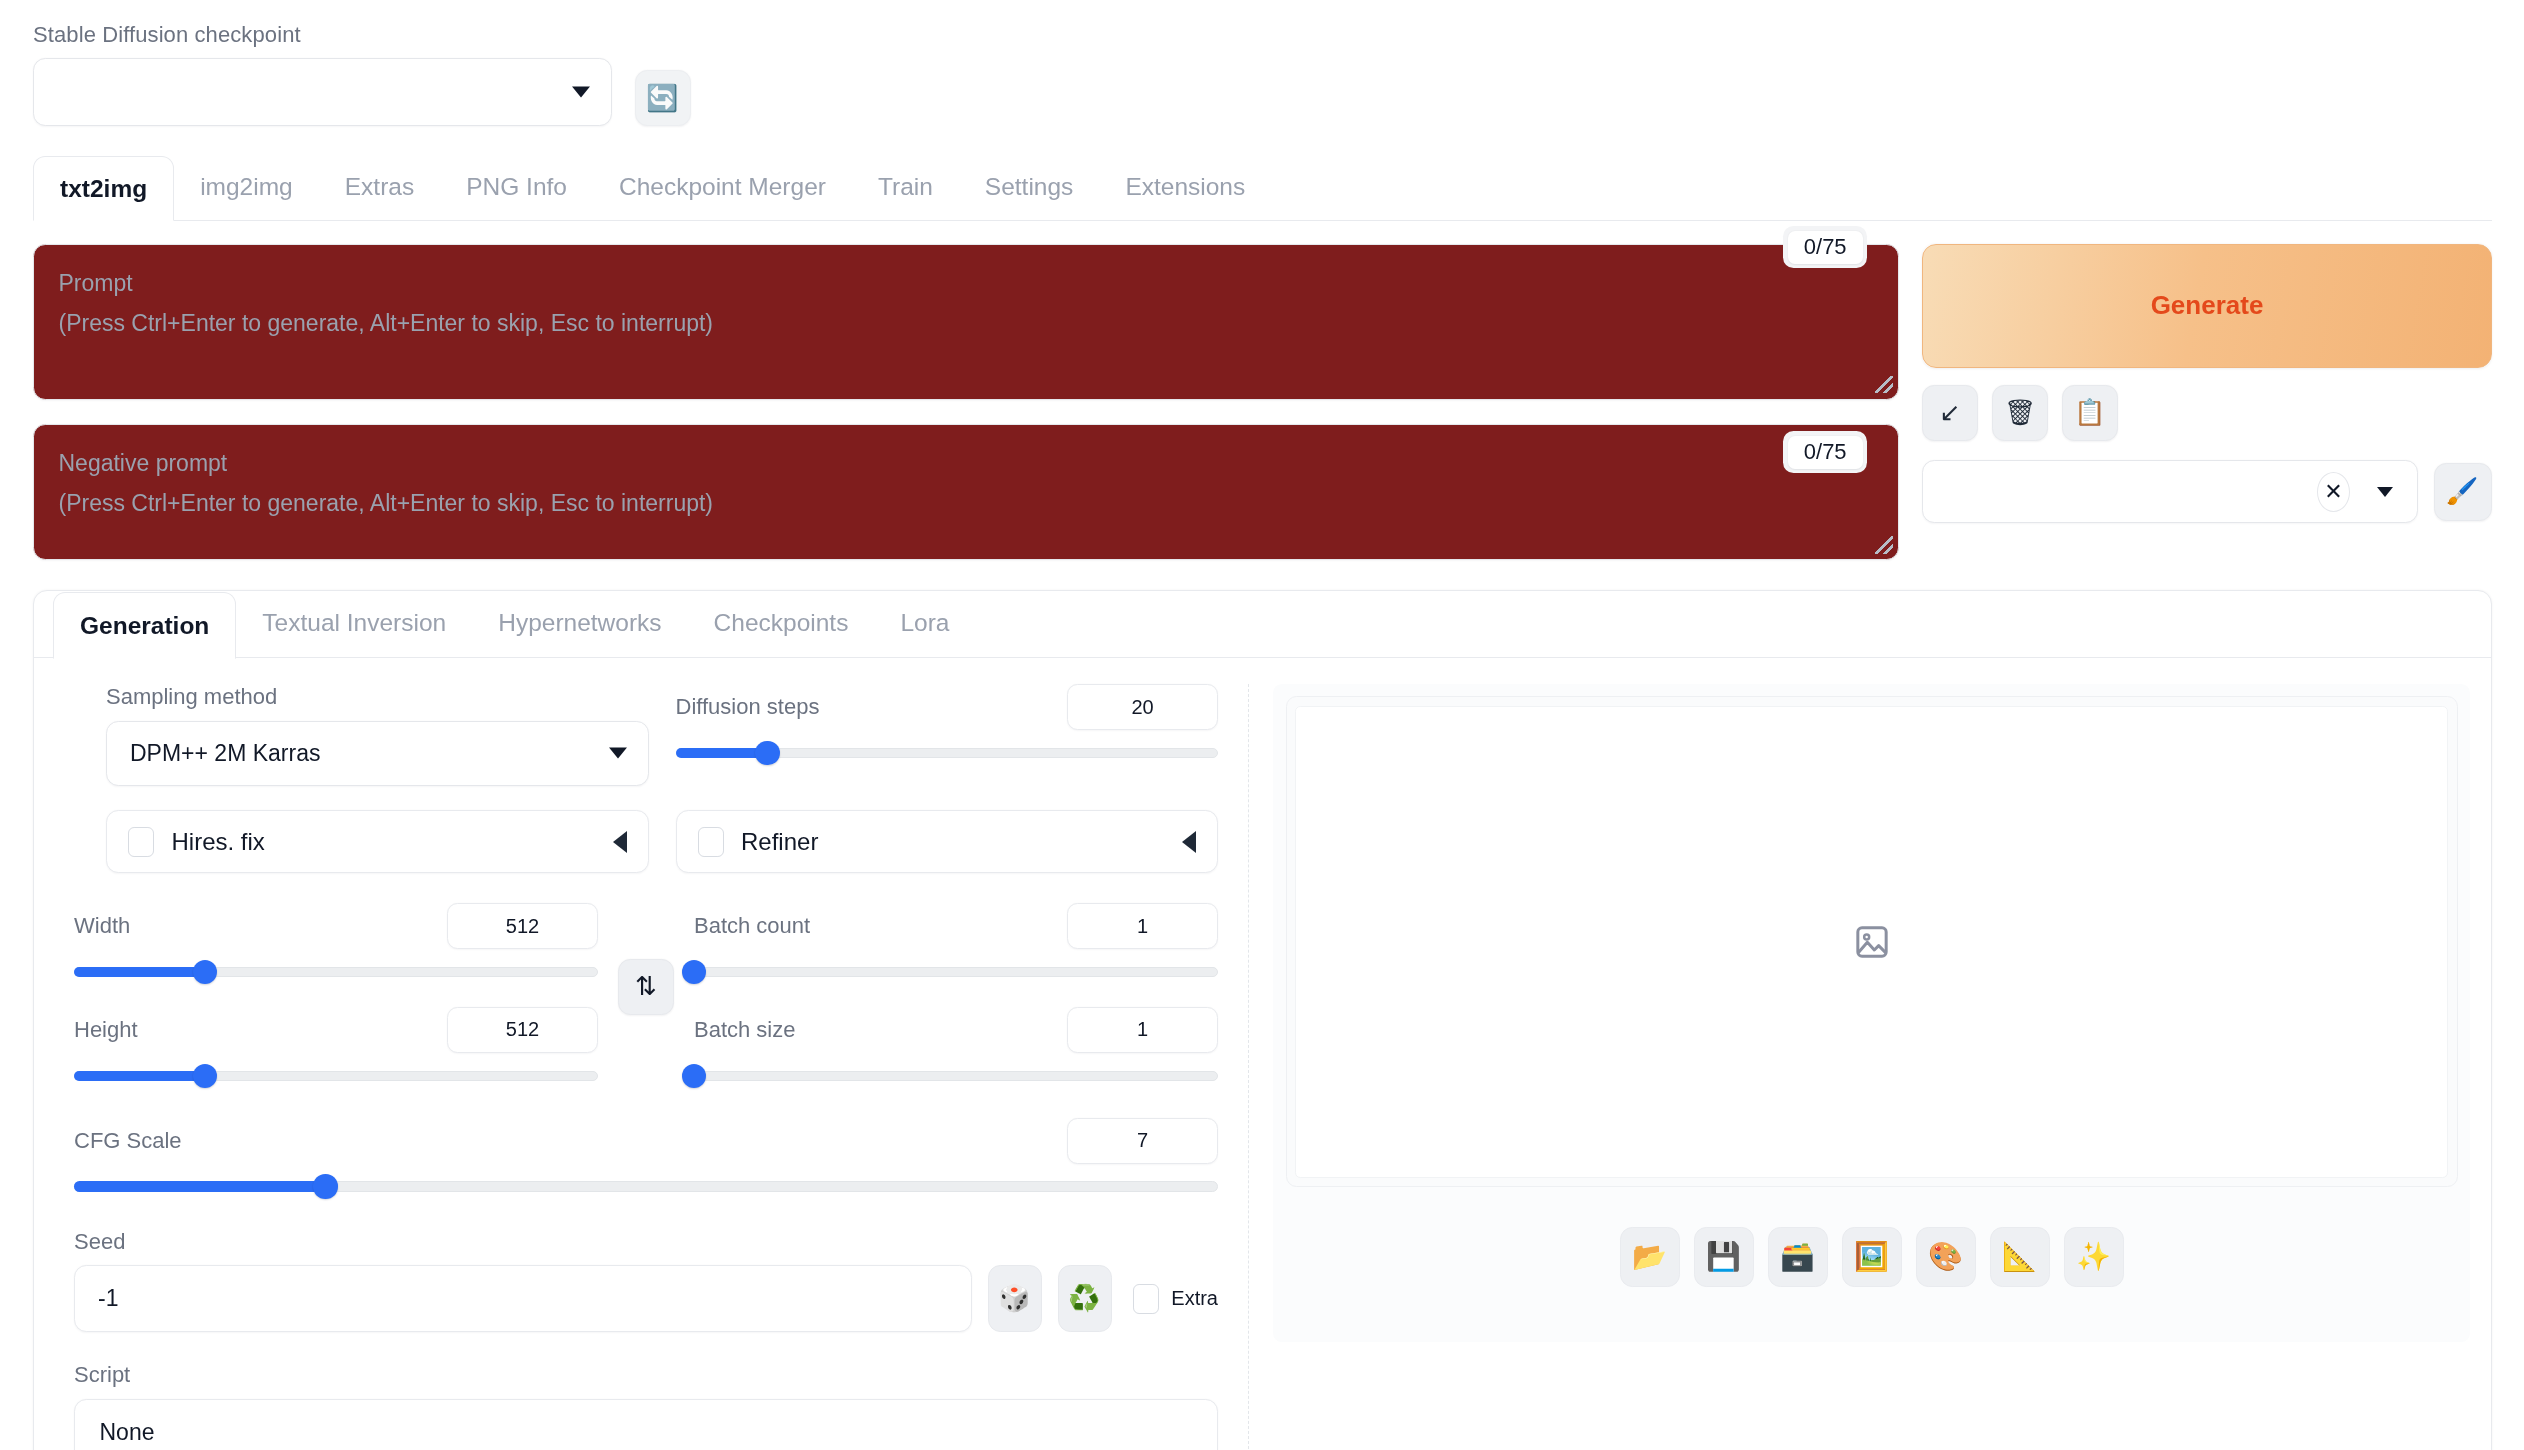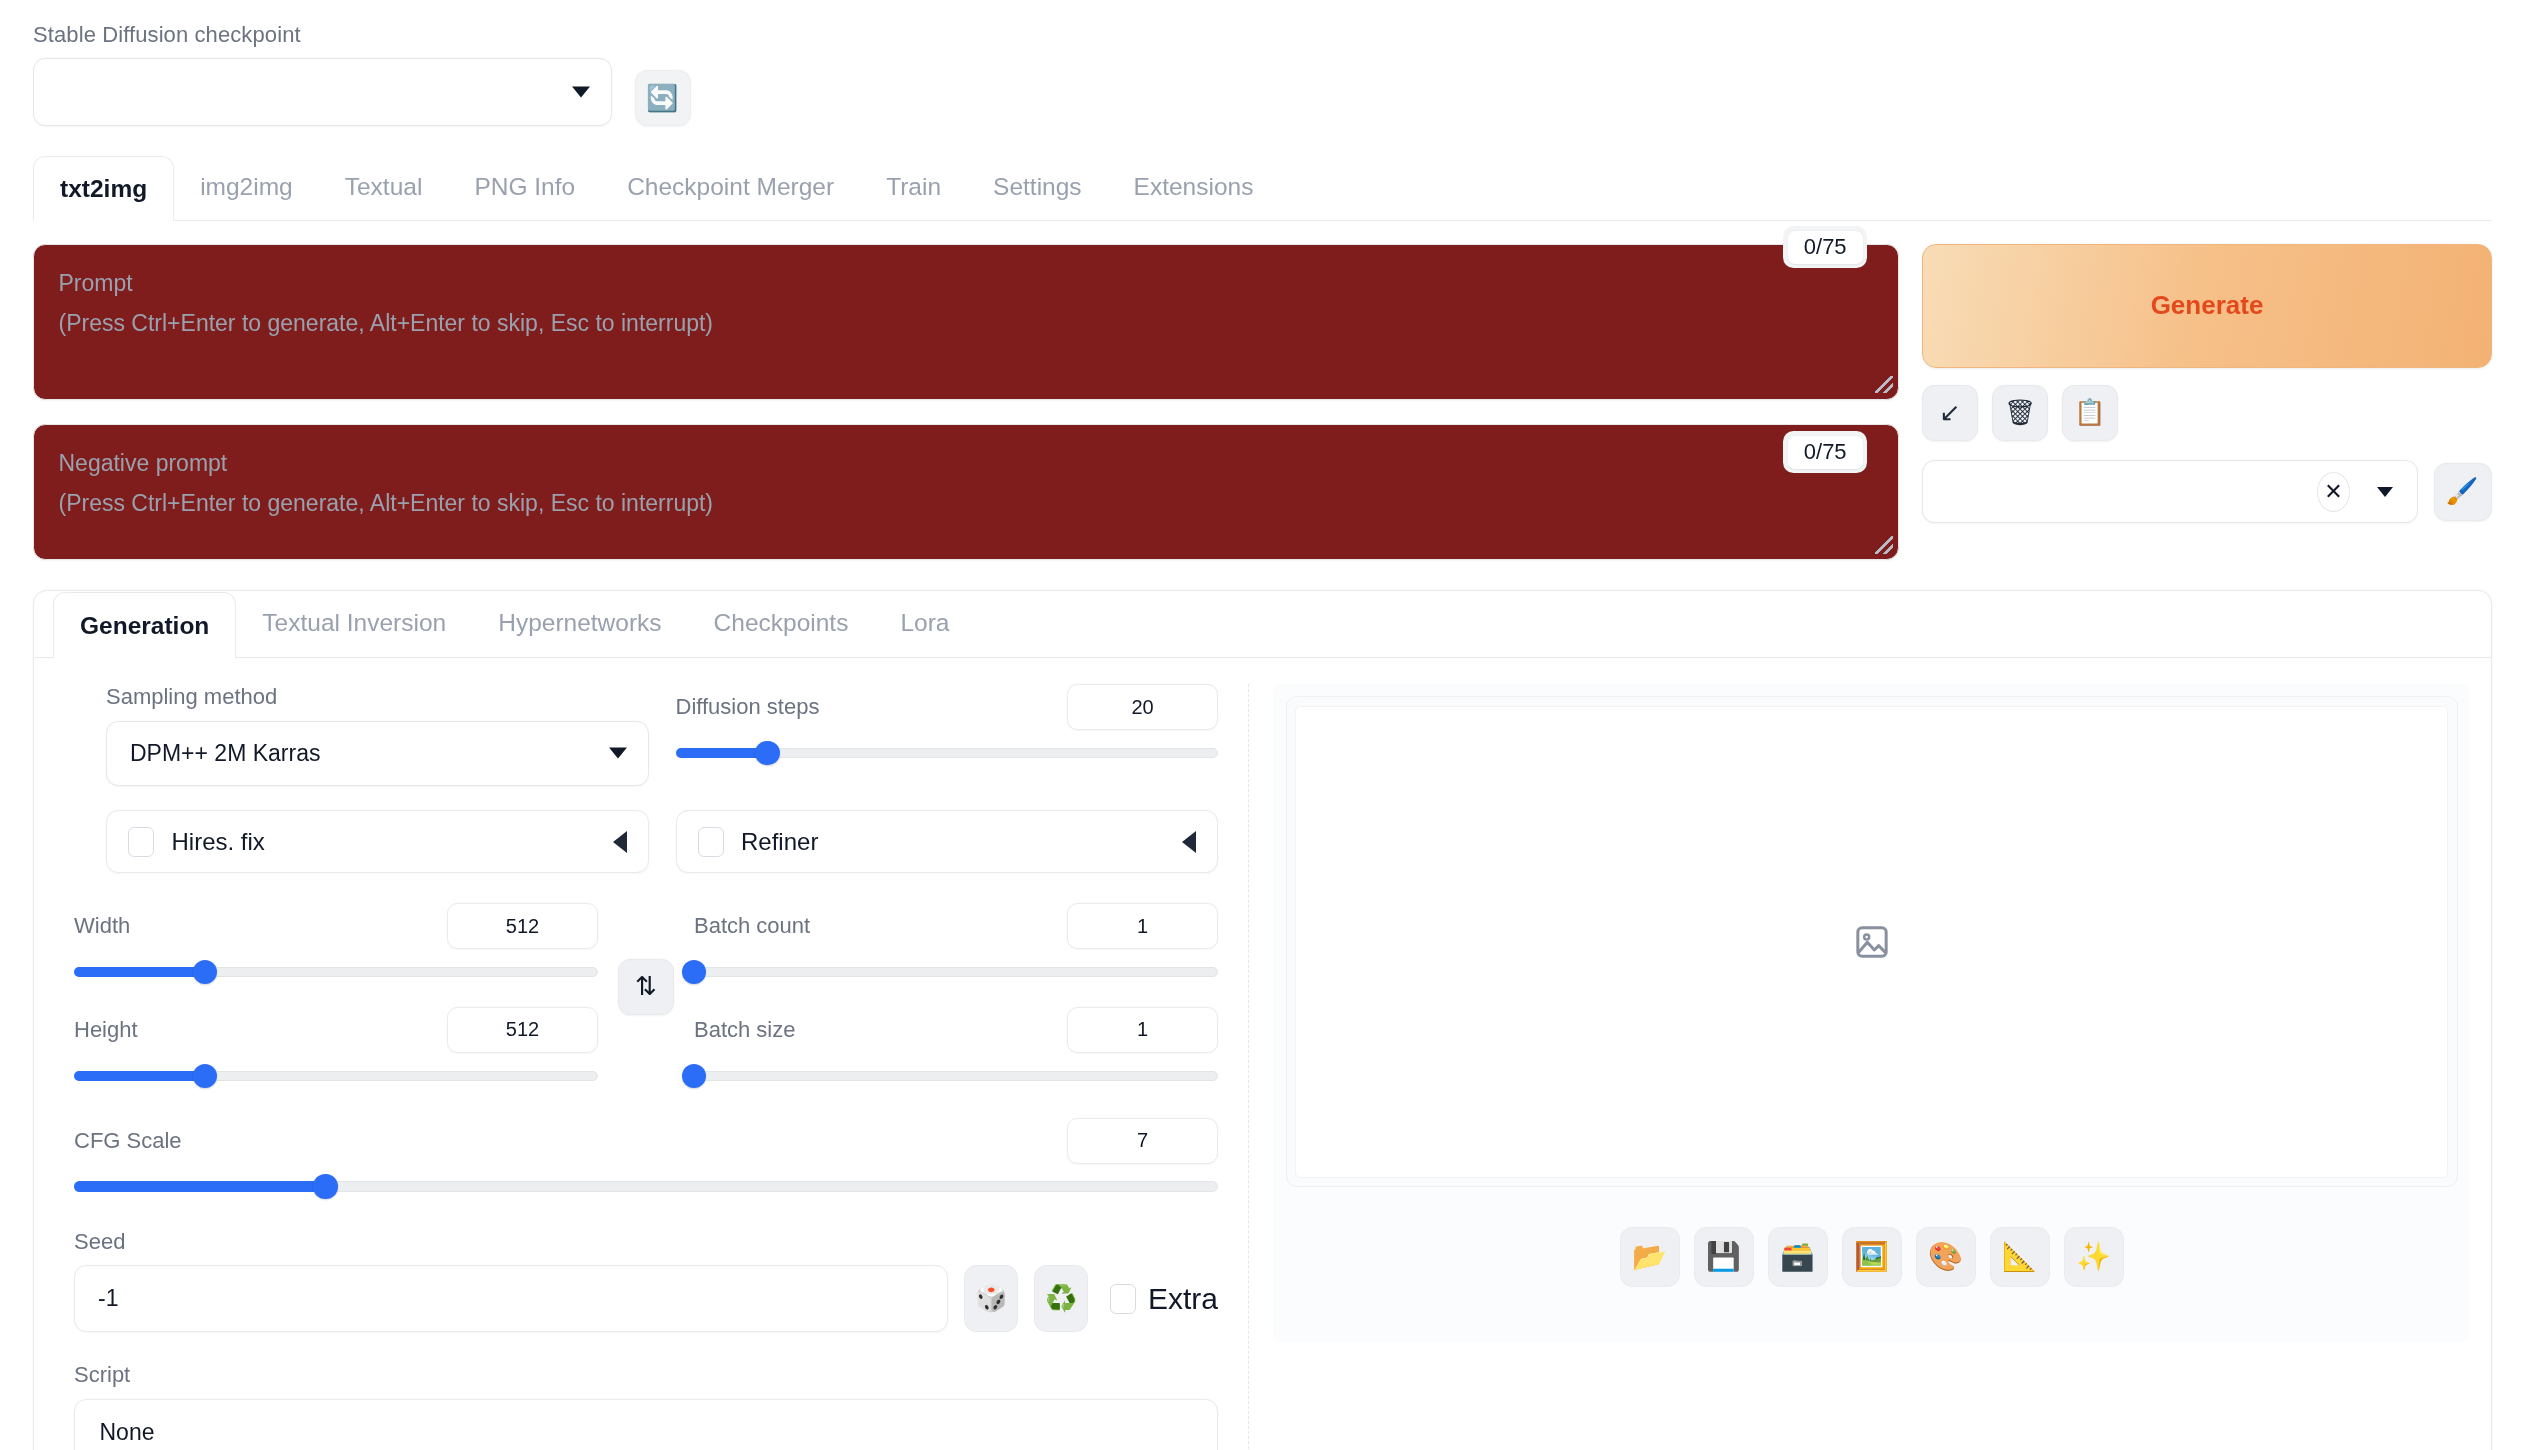--- a/index.html
+++ b/index.html
@@ -201,21 +201,21 @@
     flex: 1 1 auto; height: 67px; border: 1.8px solid #e8eaee; border-radius: 12.3px;
     background: #fff; display: flex; align-items: center; padding: 0 23px;
     font-size: 23px; color: #111827; box-shadow: 0 0.9px 1.8px rgba(15,23,42,.04);
   }
   .seed-btn {
     width: 54px; height: 67px; border-radius: 12.3px; background: #eef0f3;
     border: 0.9px solid #e7e9ed; display: flex; align-items: center;
     justify-content: center; font-size: 26px; flex: none;
   }
   .extra-wrap { display: flex; align-items: center; gap: 12.3px; margin-left: 5.3px; }
-  .extra-label { font-size: 30px; color: #111827; }
+  .extra-label { font-size: 20px; color: #111827; }
 
   .script-select {
     height: 68px; border: 1.8px solid #e8eaee; border-radius: 12.3px; background: #fff;
     display: flex; align-items: center; padding: 0 24.5px; position: relative;
     box-shadow: 0 0.9px 1.8px rgba(15,23,42,.04);
   }
 
   
   .gallery-shell {
     border: 1.8px solid #eef0f3; border-radius: 10.5px; background: #fafbfc;
@@ -251,21 +251,21 @@
       </div>
     </div>
     <div class="icon-btn">
       <span>🔄</span>
     </div>
   </div>
 
   <div class="tabs">
     <div class="tab active">txt2img</div>
     <div class="tab">img2img</div>
-    <div class="tab">Textual</div>
+    <div class="tab">Extras</div>
     <div class="tab">PNG Info</div>
     <div class="tab">Checkpoint Merger</div>
     <div class="tab">Train</div>
     <div class="tab">Settings</div>
     <div class="tab">Extensions</div>
   </div>
 
   <div class="prompt-area">
     <div class="prompt-col">
 

